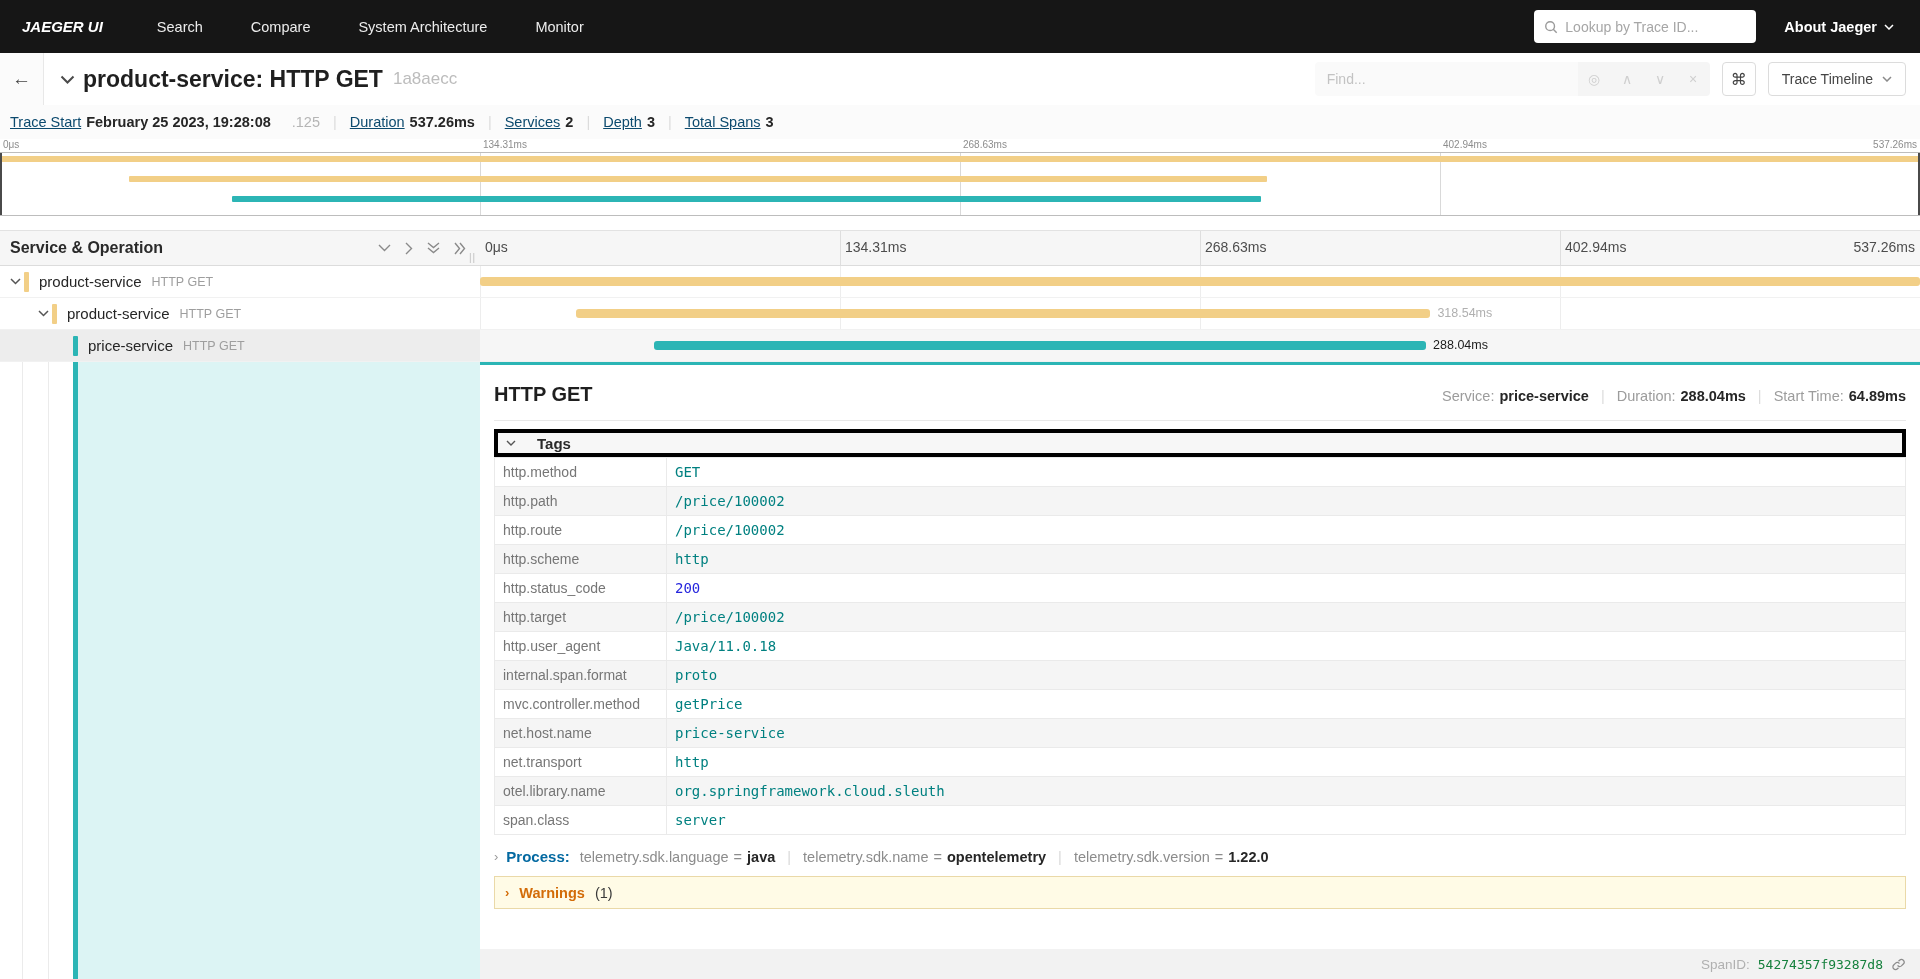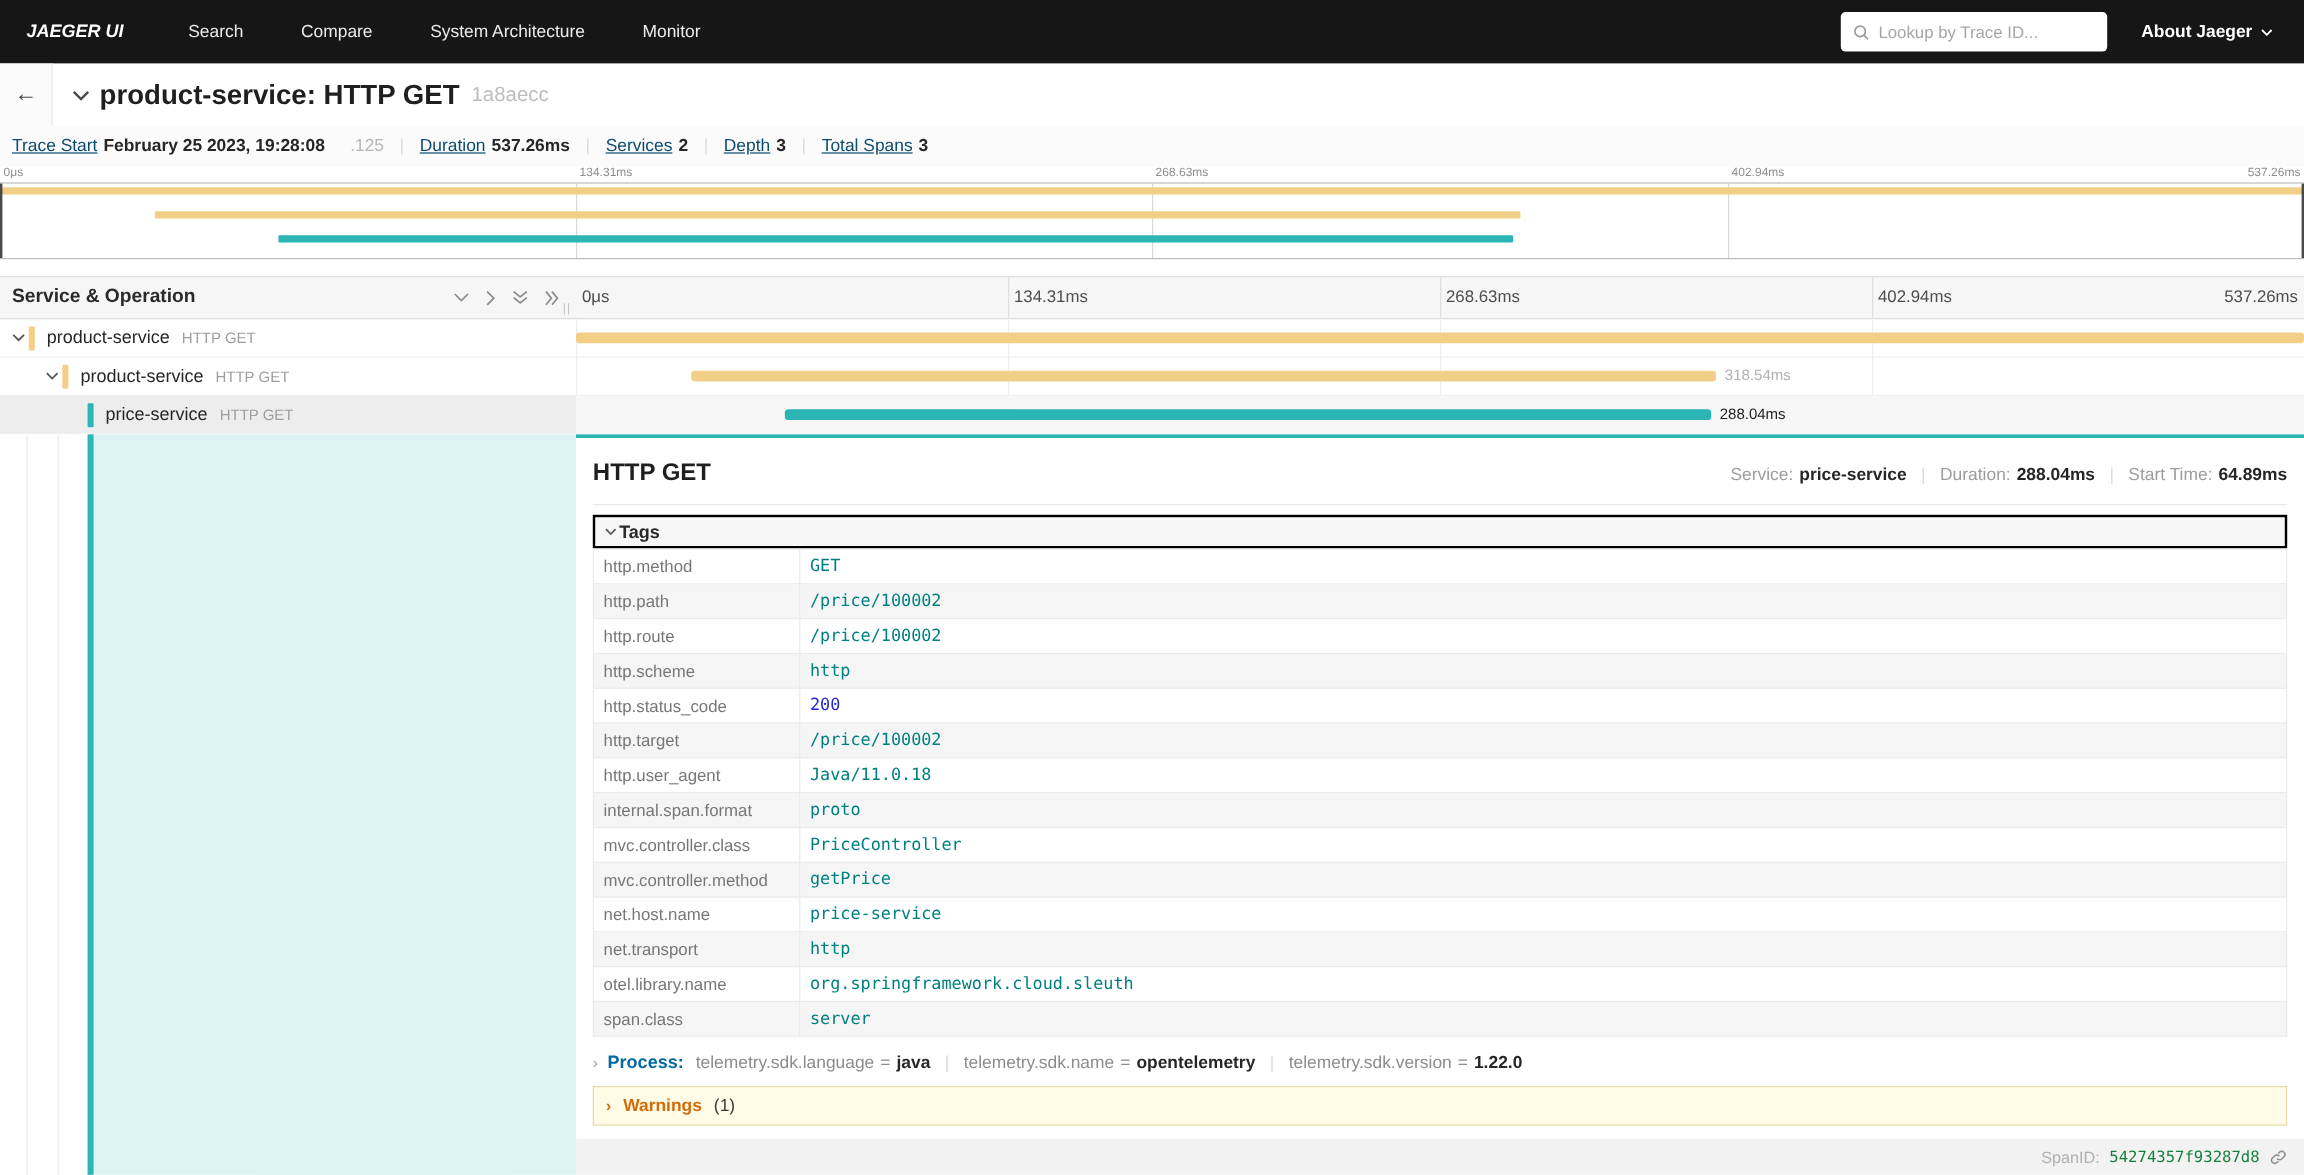--- a/index.html
+++ b/index.html
@@ -90,22 +90,22 @@
   
   #detail { position:absolute; top:362px; left:480px; width:1440px; bottom:0; background:#fff;
     border-top:3px solid #2cb5b5; padding:0 14px; }
   .dp-head { display:flex; align-items:baseline; margin-top:18px; }
   .dp-title { font-size:20px; font-weight:bold; color:#1f1f1f; }
   .dp-stats { margin-left:auto; font-size:14.5px; display:flex; align-items:baseline; }
   .stat-label { color:#9c9c9c; margin-right:5px; }
   .stat-val { color:#262626; font-weight:bold; }
   .stat-sep { color:#dcdcdc; margin:0 12px; }
   .dp-divider { height:1px; background:#e8e8e8; margin-top:14px; }
-  .accordian { margin-top:8px; height:28px; background:#f7f7f7; border:2px solid #000000;
-    display:flex; align-items:center; padding:0 8px; gap:2px; cursor:pointer; }
+  .accordian { margin-top:8px; height:28px; background:#f7f7f7; border:4px solid #000000;
+    display:flex; align-items:center; padding:0 8px; gap:21px; cursor:pointer; }
   .acc-title { font-size:15px; font-weight:bold; color:#2a2a2a; }
   .tag-table { width:100%; border-collapse:collapse; }
   .tag-table td { border:1px solid #eaeaea; height:29px; font-size:14px; padding:0 8px; }
   .tag-table tr:nth-child(even) { background:#f5f5f5; }
   .tag-key { color:#767676; width:172px; }
   .tag-val { font-family:"DejaVu Sans Mono", monospace; font-size:13px; }
   .val-string { color:#008080; }
   .val-number { color:#2525dd; }
   .process-row { margin-top:13px; display:flex; align-items:center; font-size:14.5px; cursor:pointer; }
   .proc-label { font-weight:bold; color:#0369a1; margin:0 10px 0 8px; font-size:15px; }
@@ -158,20 +158,42 @@
   <div class="back-box">
     <span class="back-arrow">←</span>
   </div>
   <span class="collapse-chev">
     <svg width="15" height="9" viewBox="0 0 15 9">
         <path d="M1.5 1.5l6 6 6-6" fill="none" stroke="#4a4a4a" stroke-width="2"></path>
       </svg>
   </span>
   <span class="trace-title">product-service: HTTP GET</span>
   <span class="trace-id">1a8aecc</span>
+  <div class="th-right">
+    <div class="find-wrap">
+      <input class="find-input" placeholder="Find..." style="">
+      <div class="find-icons">
+        <span class="find-ic">◎</span>
+        <span class="find-ic">∧</span>
+        <span class="find-ic">∨</span>
+        <span class="find-ic">×</span>
+      </div>
+    </div>
+    <div class="kbd-btn">
+      <span>⌘</span>
+    </div>
+    <div class="view-btn">
+      <span>Trace Timeline</span>
+      <span>
+        <svg width="10" height="6" viewBox="0 0 10 6">
+            <path d="M1 1l4 4 4-4" fill="none" stroke="#8a8a8a" stroke-width="1.5"></path>
+          </svg>
+      </span>
+    </div>
+  </div>
 </div>
 
 <div id="summary">
   <span class="sum-label">Trace Start</span>
   <span class="sum-val"><span>February 25 2023, 19:28:08</span><span class="sum-dim">.125</span></span>
   <span class="sum-sep">|</span>
   <span class="sum-label">Duration</span>
   <span class="sum-val">537.26ms</span>
   <span class="sum-sep">|</span>
   <span class="sum-label">Services</span>
@@ -356,24 +378,20 @@
         </tr>
     <tr>
           <td class="tag-key">http.user_agent</td>
           <td class="tag-val val-string">Java/11.0.18</td>
         </tr>
     <tr>
           <td class="tag-key">internal.span.format</td>
           <td class="tag-val val-string">proto</td>
         </tr>
     <tr>
-          <td class="tag-key">mvc.controller.class</td>
-          <td class="tag-val val-string">PriceController</td>
-        </tr>
-    <tr>
           <td class="tag-key">mvc.controller.method</td>
           <td class="tag-val val-string">getPrice</td>
         </tr>
     <tr>
           <td class="tag-key">net.host.name</td>
           <td class="tag-val val-string">price-service</td>
         </tr>
     <tr>
           <td class="tag-key">net.transport</td>
           <td class="tag-val val-string">http</td>

